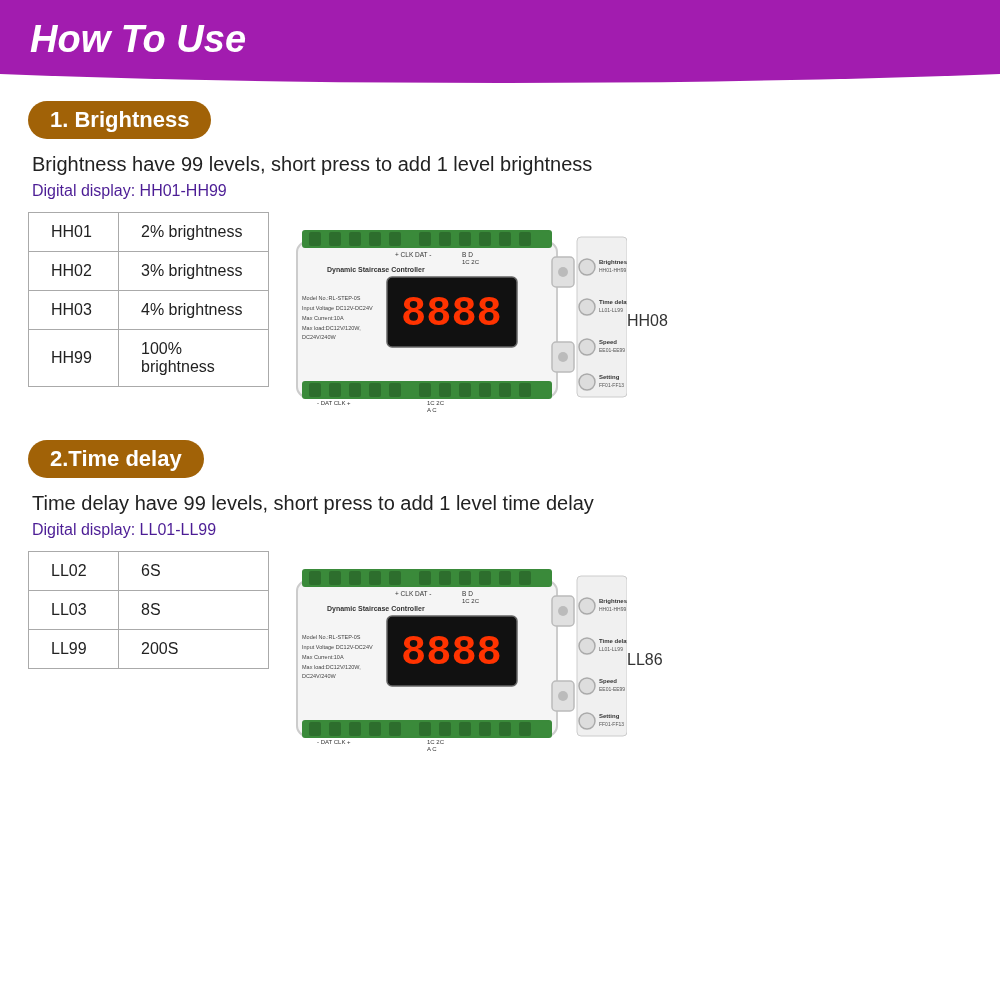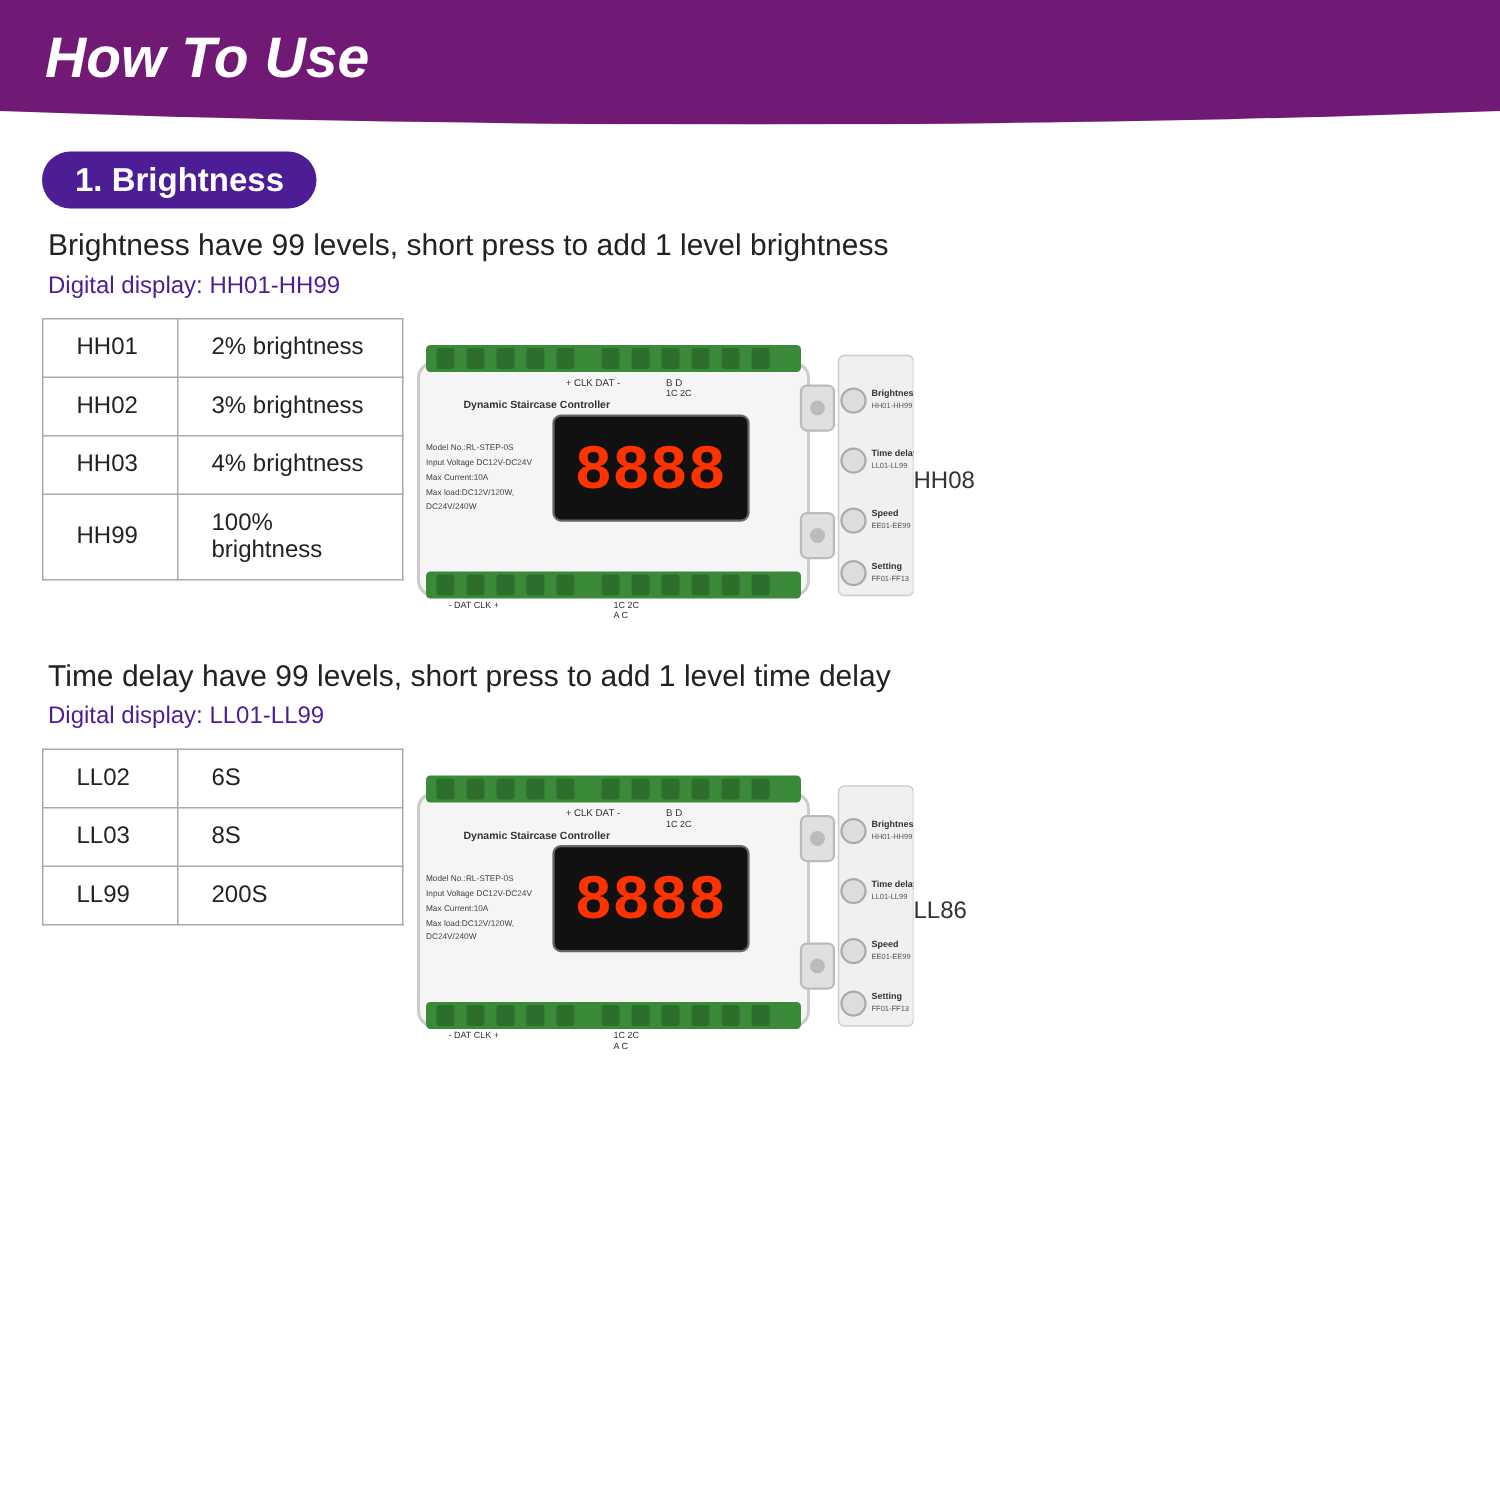--- a/index.html
+++ b/index.html
@@ -6,21 +6,21 @@
     body {
       width: 1000px;
       height: 1000px;
       font-family: Arial, sans-serif;
       background: #fff;
       overflow: hidden;
     }
 
     
     .header {
-      background: #701a75;
+      background: #a21caf;
       padding: 18px 30px 22px 30px;
       position: relative;
       clip-path: ellipse(110% 100% at 50% 0%);
       min-height: 80px;
       display: flex;
       align-items: center;
     }
     .header h1 {
       color: #fff;
       font-size: 38px;
@@ -29,21 +29,21 @@
     }
 
     
     .content {
       padding: 18px 28px 10px 28px;
     }
 
     
     .section-badge {
       display: inline-block;
-      background: #4c1d95;
+      background: #a16207;
       color: #fff;
       font-size: 22px;
       font-weight: 700;
       border-radius: 30px;
       padding: 6px 22px;
       margin-bottom: 14px;
     }
 
     
     .section-desc {
@@ -57,20 +57,21 @@
       color: #4c1d95;
       margin-bottom: 12px;
       margin-left: 4px;
     }
 
     
     .section-row {
       display: flex;
       flex-direction: row;
       align-items: flex-start;
+      gap: 18px;
       margin-bottom: 10px;
     }
 
     
     .data-table {
       border-collapse: collapse;
       min-width: 240px;
       flex-shrink: 0;
     }
     .data-table td {
@@ -218,20 +219,21 @@
           <text x="30" y="193" font-family="Arial" font-size="6" fill="#333">-   DAT CLK  +</text>
           <text x="140" y="193" font-family="Arial" font-size="6" fill="#333">1C    2C</text>
           <text x="140" y="200" font-family="Arial" font-size="6" fill="#333">A     C</text>
         </svg>
         <div class="device-label">HH08</div>
       </div>
     </div>
   </div>
 
   <div class="section-block">
+    <div class="section-badge">2.Time delay</div>
     <div class="section-desc">Time delay have 99 levels, short press to add 1 level time delay</div>
     <div class="section-desc2">Digital display: LL01-LL99</div>
     <div class="section-row">
 
       <table class="data-table">
         <tbody id="timedelay-tbody">
             <tr>
               <td>LL02</td>
               <td>6S</td>
             </tr>

